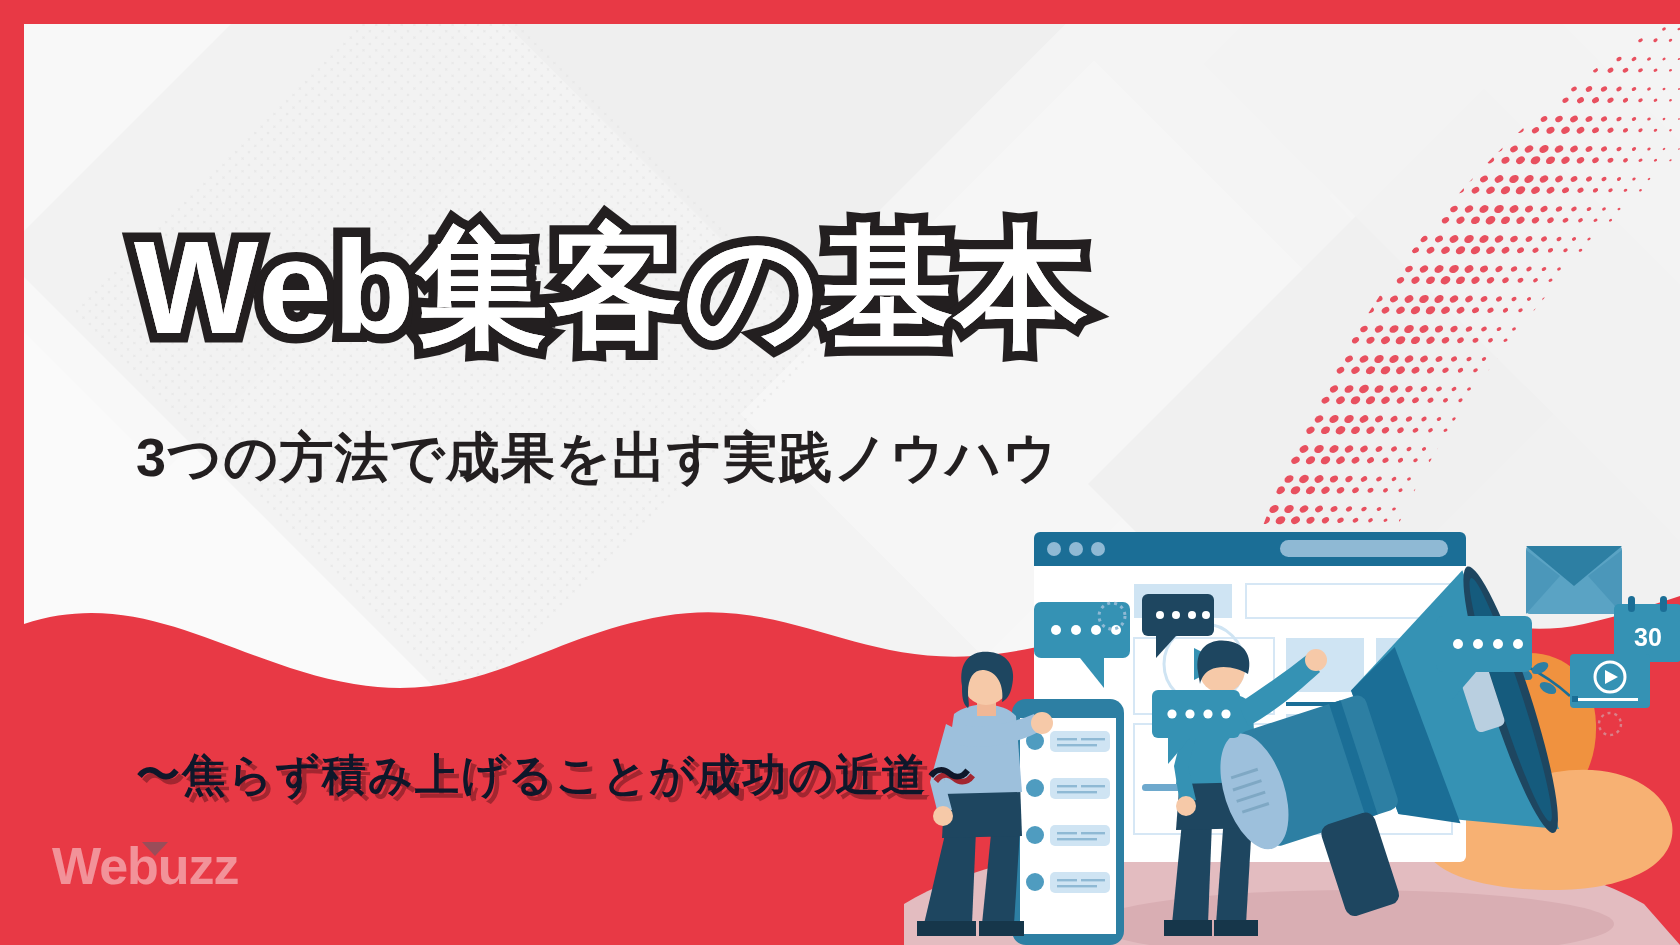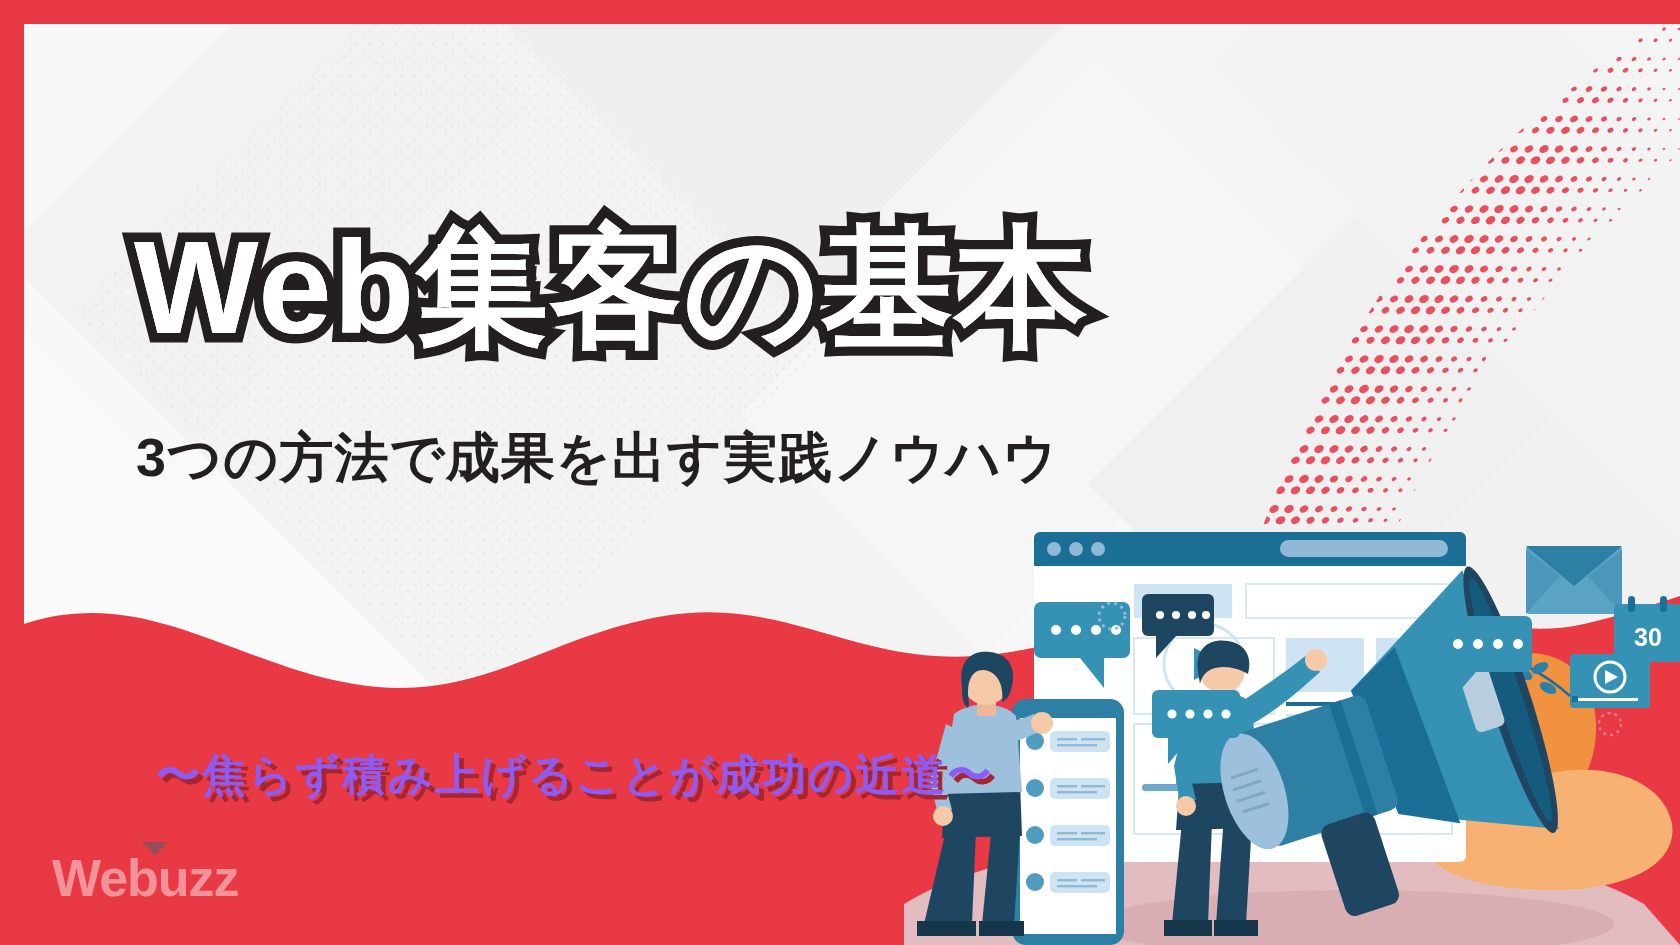--- a/index.html
+++ b/index.html
@@ -55,33 +55,32 @@
     position:absolute;left:110px;top:193px;
     font-size:132px;line-height:1.08;
     font-weight:bold;color:#ffffff;letter-spacing:2px;white-space:nowrap;
   }
   .subtitle{
     position:absolute;left:112px;top:398px;
     font-size:54px;font-weight:bold;color:#231f20;
     letter-spacing:1px;white-space:nowrap;text-align:center;
   }
   .tagline{
-    position:absolute;left:132px;top:722px;
-    font-size:44px;font-weight:bold;color:#8b5cf6;
+    position:absolute;left:112px;top:722px;
+    font-size:44px;font-weight:bold;color:#0f172a;
     letter-spacing:2px;white-space:nowrap;
     text-shadow:5px 5px 0 #a32630;
   }
 
   
   .logo{
     position:absolute;left:28px;top:812px;
     font-size:52px;font-weight:bold;
     color:rgba(255,255,255,.45);
     letter-spacing:-1px;
-    margin-top:12px;
   }
   .logo-mark{position:absolute;left:118px;top:818px;width:0;height:0;
     border-left:13px solid transparent;border-right:13px solid transparent;
     border-top:14px solid rgba(90,95,105,.55);}
 
   .ill{position:absolute;left:0;top:0;width:1656px;height:921px;pointer-events:none;}
 </style>
 </head>
 <body>
 

